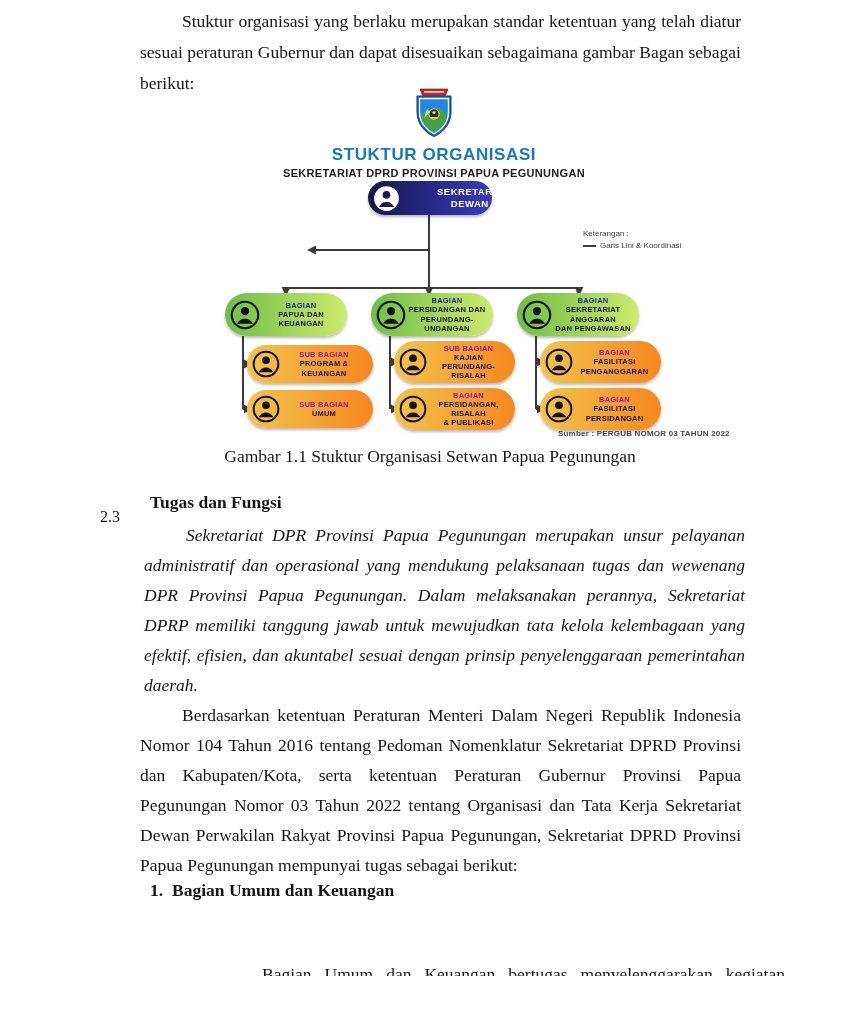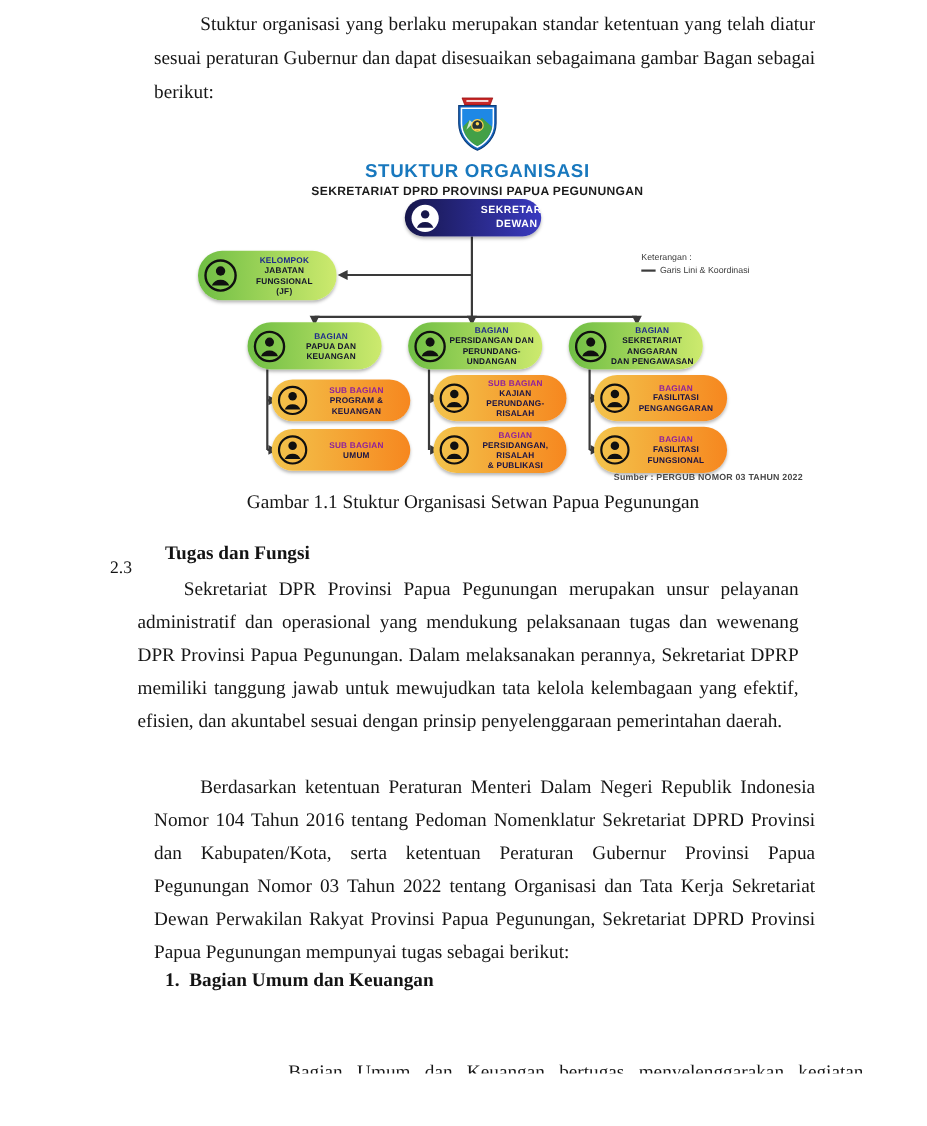--- a/index.html
+++ b/index.html
@@ -6,21 +6,21 @@
   body{width:843px;height:1024px;background:#ffffff;font-family:"Liberation Serif", serif;}
   .page{position:relative;width:843px;height:976px;background:#fff;overflow:hidden;color:#141414;}
 
   
   .para{position:absolute;text-align:justify;font-size:17.5px;line-height:30px;color:#161616;}
   #intro{left:140px;top:6px;width:601px;text-indent:42px;line-height:31px;}
   #caption{position:absolute;left:0;top:446px;width:860px;text-align:center;font-size:17.5px;color:#161616;}
   #section-row{position:absolute;left:100px;top:492px;width:641px;font-size:17.5px;}
   #section-num{position:absolute;left:0;top:16px;font-size:16px;}
   #section-title{position:absolute;left:50px;top:0;font-weight:bold;}
-  #para1{left:125px;top:520px;width:601px;text-indent:42px;}
+  #para1{left:144px;top:520px;width:601px;text-indent:42px;font-style:italic;}
   #para2{left:140px;top:700px;width:601px;text-indent:42px;}
   #item-row{position:absolute;left:150px;top:880px;width:591px;font-size:17.5px;font-weight:bold;}
   #item-num{position:absolute;left:0;top:0;}
   #item-title{position:absolute;left:22px;top:0;}
   #para3{left:178px;top:960px;width:563px;text-indent:40px;line-height:29.5px;margin-left:44px;}
 
   
   .chart-header{position:absolute;left:0;top:88px;width:868px;text-align:center;font-family:"Liberation Sans", sans-serif;}
   .crest{display:inline-block;}
   .chart-title{margin-top:1px;font-size:17px;font-weight:bold;letter-spacing:0.6px;color:var(--title-blue,#1878be);}
@@ -121,34 +121,20 @@
             <circle cx="12" cy="12" r="11" fill="#ffffff"></circle>
             <circle cx="12" cy="8.8" r="3.4" fill="#16164a"></circle>
             <path d="M5.3,19.6 a7.2,7.2 0 0 1 13.4,0 z" fill="#16164a"></path>
           </svg>
       </span>
       <span class="txt">
           <span class="l l9 t-white">SEKRETARIS DEWAN</span>
         </span>
     </div>
 
-    <div class="pill green" id="n-kelompok">
-      <span class="icon">
-        <svg width="31" height="31" viewBox="0 0 24 24">
-            <circle cx="12" cy="12" r="10.6" fill="none" stroke="#101010" stroke-width="1.7"></circle>
-            <circle cx="12" cy="8.8" r="3.3" fill="#101010"></circle>
-            <path d="M5.8,19 a6.8,6.8 0 0 1 12.4,0 z" fill="#101010"></path>
-          </svg>
-      </span>
-      <span class="txt">
-        <span class="l t-blue">KELOMPOK</span>
-        <span class="l t-dark">JABATAN FUNGSIONAL</span>
-        <span class="l t-dark">(JF)</span>
-      </span>
-    </div>
 
     <div class="legend">
       <div>Keterangan :</div>
       <div><span class="dash"></span><span>Garis  Lini &amp; Koordinasi</span></div>
     </div>
 
     <div class="pill green" id="n-b1">
       <span class="icon">
         <svg width="30" height="30" viewBox="0 0 24 24">
             <circle cx="12" cy="12" r="10.6" fill="none" stroke="#101010" stroke-width="1.7"></circle>
@@ -269,21 +255,21 @@
       <span class="icon">
         <svg width="28" height="28" viewBox="0 0 24 24">
             <circle cx="12" cy="12" r="10.6" fill="none" stroke="#101010" stroke-width="1.7"></circle>
             <circle cx="12" cy="8.8" r="3.3" fill="#101010"></circle>
             <path d="M5.8,19 a6.8,6.8 0 0 1 12.4,0 z" fill="#101010"></path>
           </svg>
       </span>
       <span class="txt">
         <span class="l t-purple">BAGIAN</span>
         <span class="l t-navy2">FASILITASI</span>
-        <span class="l t-navy2">FUNGSIONAL</span>
+        <span class="l t-navy2">PERSIDANGAN</span>
       </span>
     </div>
 
     <div class="source">Sumber : PERGUB NOMOR 03 TAHUN 2022</div>
   </div>
 
   <div id="caption">Gambar 1.1 Stuktur Organisasi Setwan Papua Pegunungan</div>
 
   <div id="section-row">
     <span id="section-num">2.3</span>

